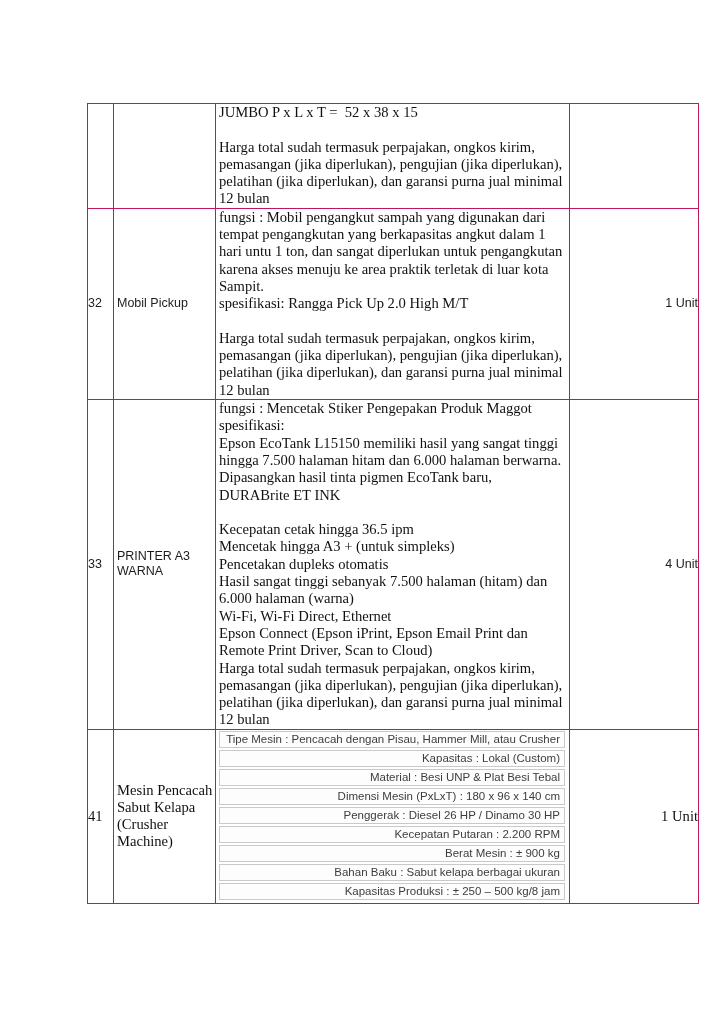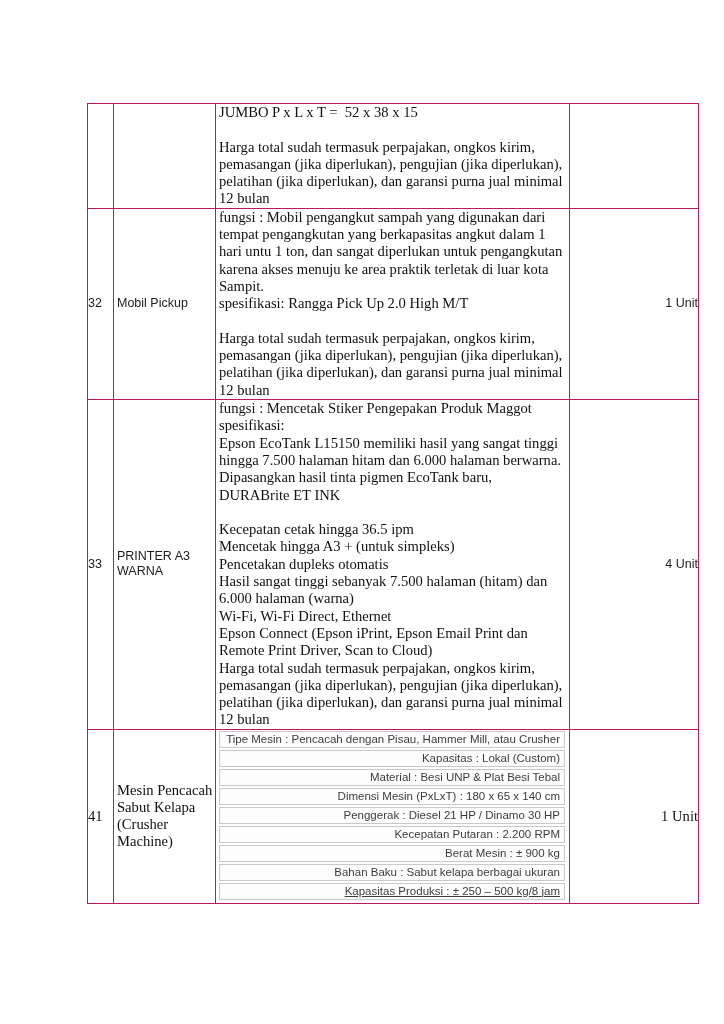--- a/index.html
+++ b/index.html
@@ -64,21 +64,21 @@
     height: 17px;
     color: #3d3d3d;
     background: #fdfdfd;
     border: 1px solid #c9c9c9;
     padding: 0 4px;
     margin-bottom: 2px;
     white-space: nowrap;
     overflow: hidden;
     text-align: right;
   }
-  .spec-box:last-child { margin-bottom: 3px; text-decoration: underline; }
+  .spec-box:last-child { margin-bottom: 3px; }
 </style>
 </head>
 <body>
 
 <div class="page">
   <table class="spec-table">
     <colgroup>
       <col class="c-no">
         <col class="c-item">
         <col class="c-desc">
@@ -130,22 +130,22 @@
       </tr>
 
       <tr class="r-34">
         <td class="no-cell serif-text">41</td>
         <td class="item-cell serif-text">Mesin Pencacah Sabut Kelapa (Crusher Machine)</td>
         <td class="desc-cell">
           <div class="specbox-stack">
             <div class="spec-box">Tipe Mesin : Pencacah dengan Pisau, Hammer Mill, atau Crusher</div>
             <div class="spec-box">Kapasitas : Lokal (Custom)</div>
             <div class="spec-box">Material : Besi UNP &amp; Plat Besi Tebal</div>
-            <div class="spec-box">Dimensi Mesin (PxLxT) : 180 x 65 x 140 cm</div>
-            <div class="spec-box">Penggerak : Diesel 21 HP / Dinamo 30 HP</div>
+            <div class="spec-box">Dimensi Mesin (PxLxT) : 180 x 96 x 140 cm</div>
+            <div class="spec-box">Penggerak : Diesel 26 HP / Dinamo 30 HP</div>
             <div class="spec-box">Kecepatan Putaran : 2.200 RPM</div>
             <div class="spec-box">Berat Mesin : ± 900 kg</div>
             <div class="spec-box">Bahan Baku : Sabut kelapa berbagai ukuran</div>
             <div class="spec-box">Kapasitas Produksi : ± 250 – 500 kg/8 jam</div>
           </div>
         </td>
         <td class="qty-cell serif-text">1 Unit</td>
       </tr>
 
     </tbody>

